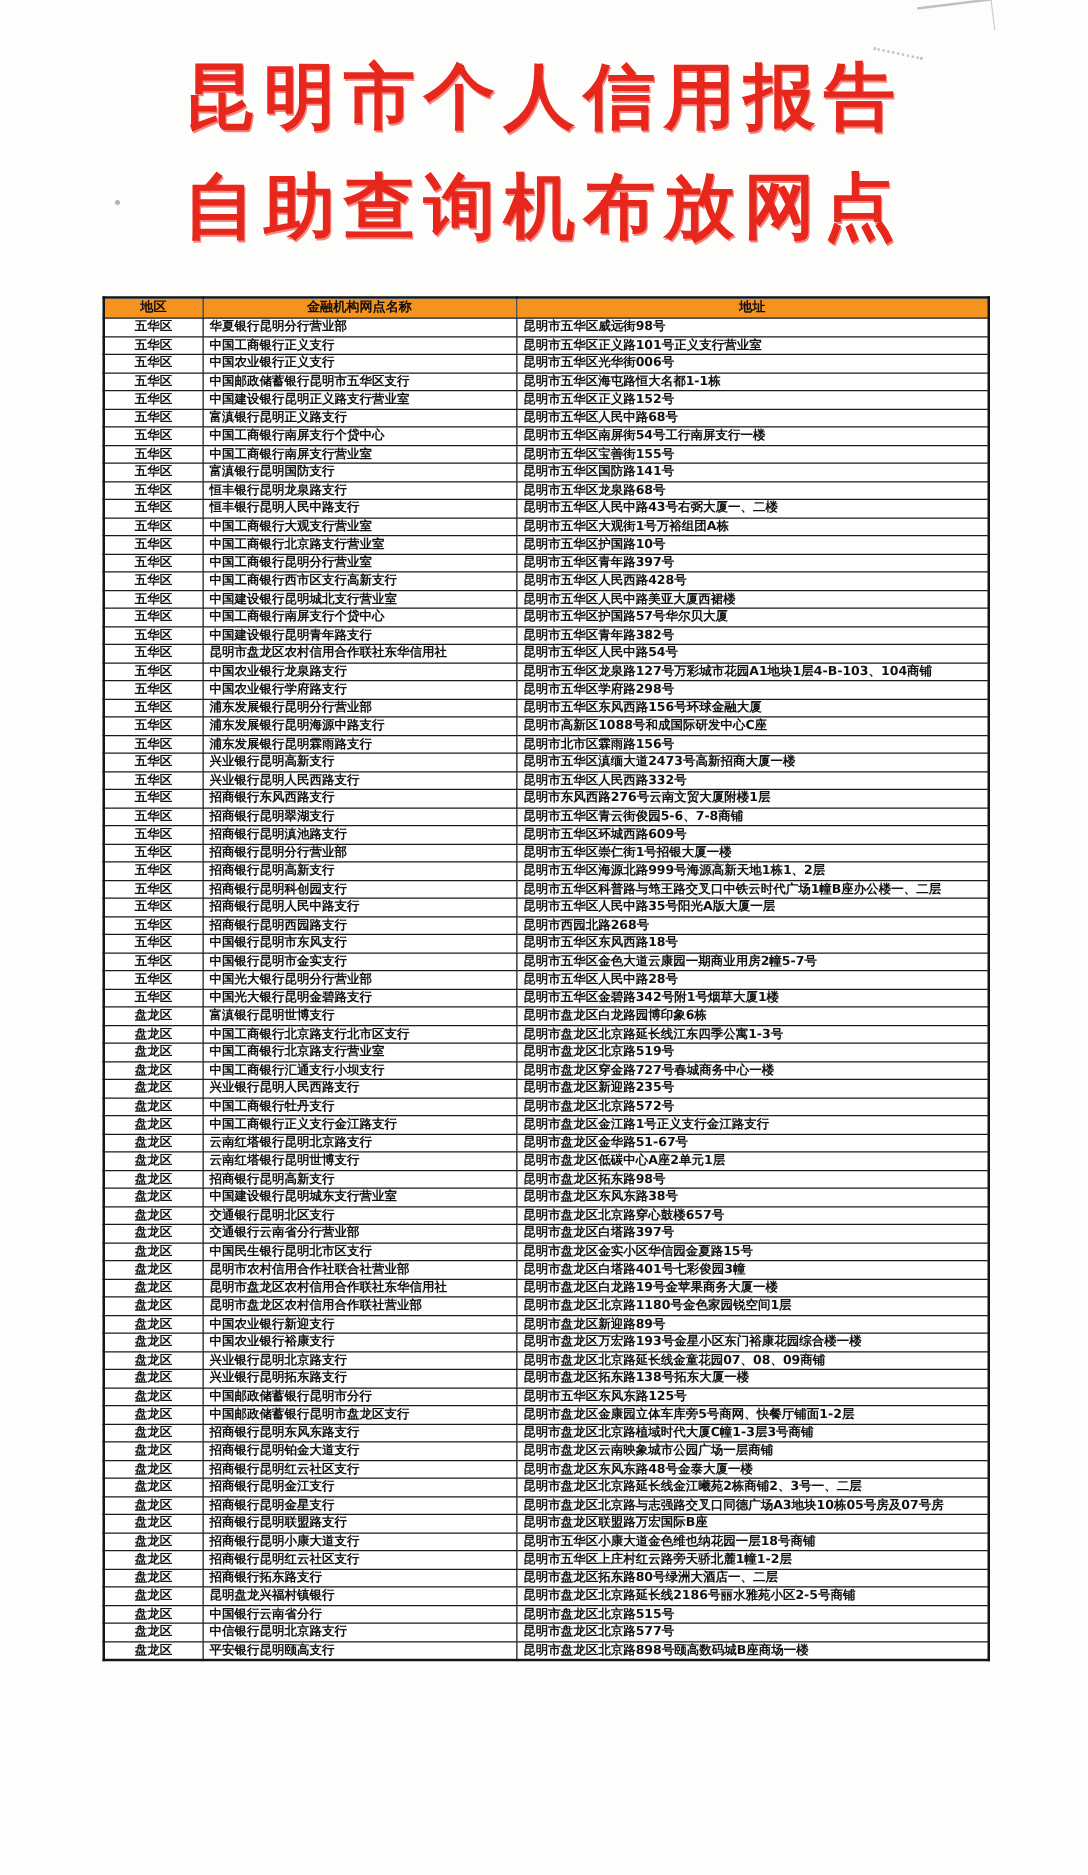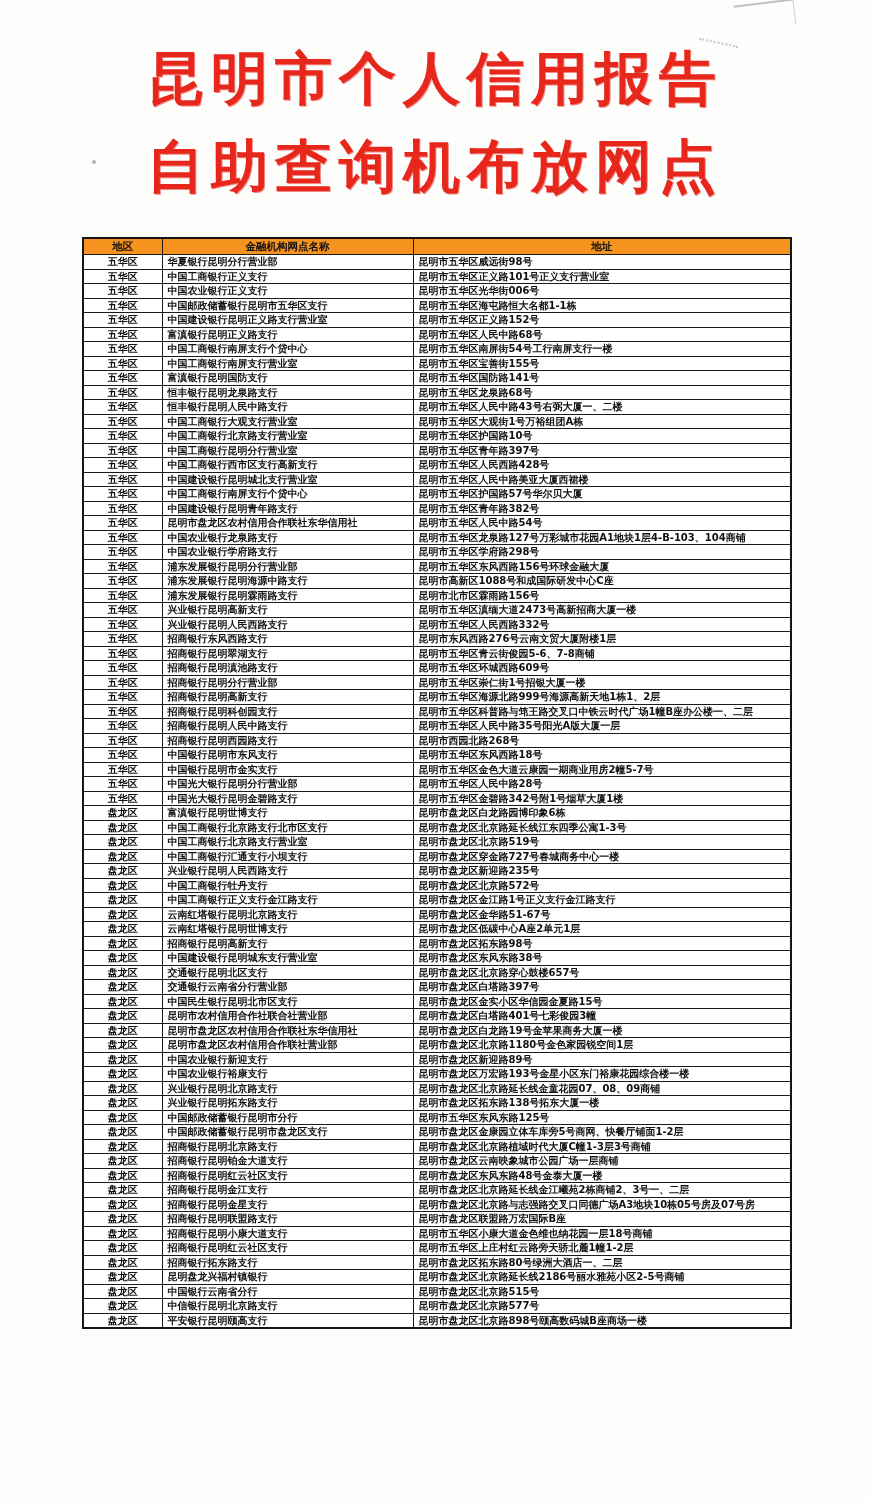--- a/index.html
+++ b/index.html
@@ -405,21 +405,21 @@
           <td class="col-branch">中国邮政储蓄银行昆明市分行</td>
           <td class="col-address">昆明市五华区东风东路125号</td>
         </tr>
         <tr>
           <td class="col-district">盘龙区</td>
           <td class="col-branch">中国邮政储蓄银行昆明市盘龙区支行</td>
           <td class="col-address">昆明市盘龙区金康园立体车库旁5号商网、快餐厅铺面1-2层</td>
         </tr>
         <tr>
           <td class="col-district">盘龙区</td>
-          <td class="col-branch">招商银行昆明北京路支行</td>
+          <td class="col-branch">招商银行昆明东风东路支行</td>
           <td class="col-address">昆明市盘龙区北京路植域时代大厦C幢1-3层3号商铺</td>
         </tr>
         <tr>
           <td class="col-district">盘龙区</td>
           <td class="col-branch">招商银行昆明铂金大道支行</td>
           <td class="col-address">昆明市盘龙区云南映象城市公园广场一层商铺</td>
         </tr>
         <tr>
           <td class="col-district">盘龙区</td>
           <td class="col-branch">招商银行昆明红云社区支行</td>

